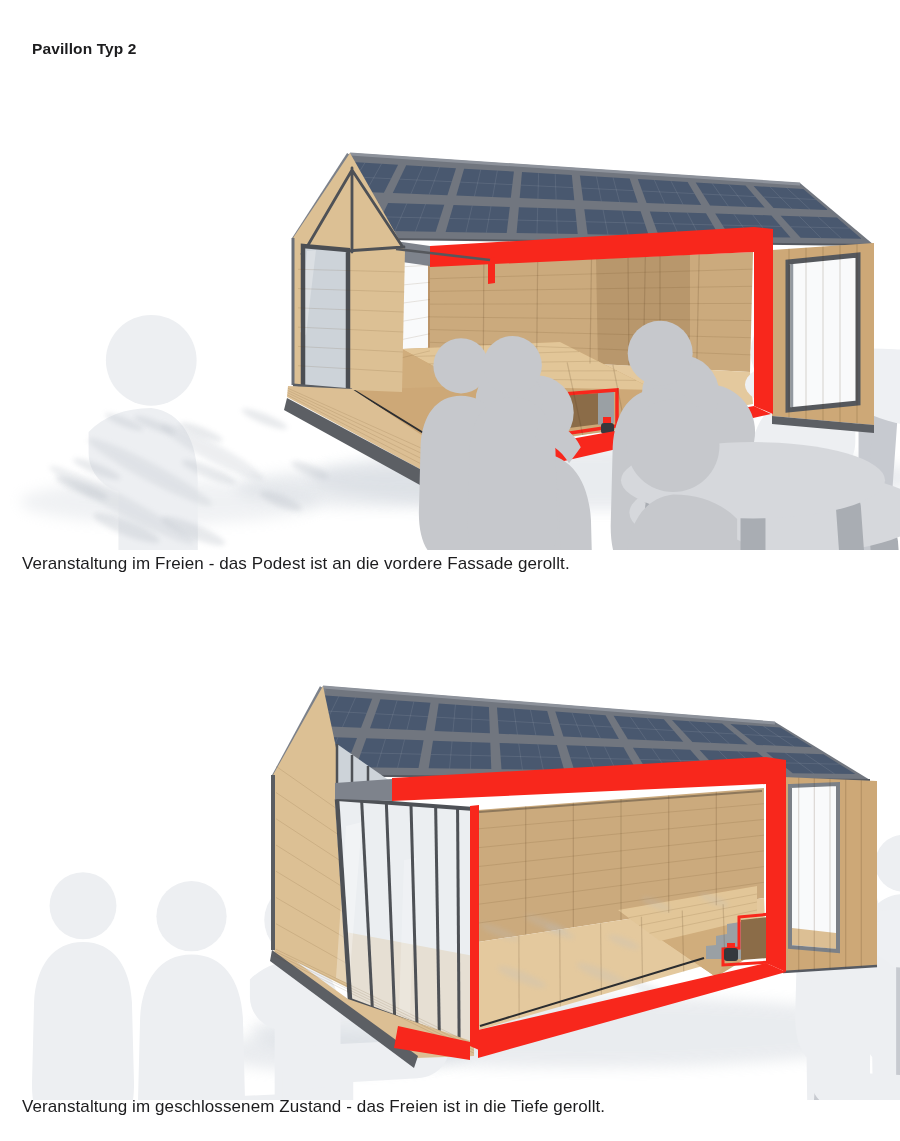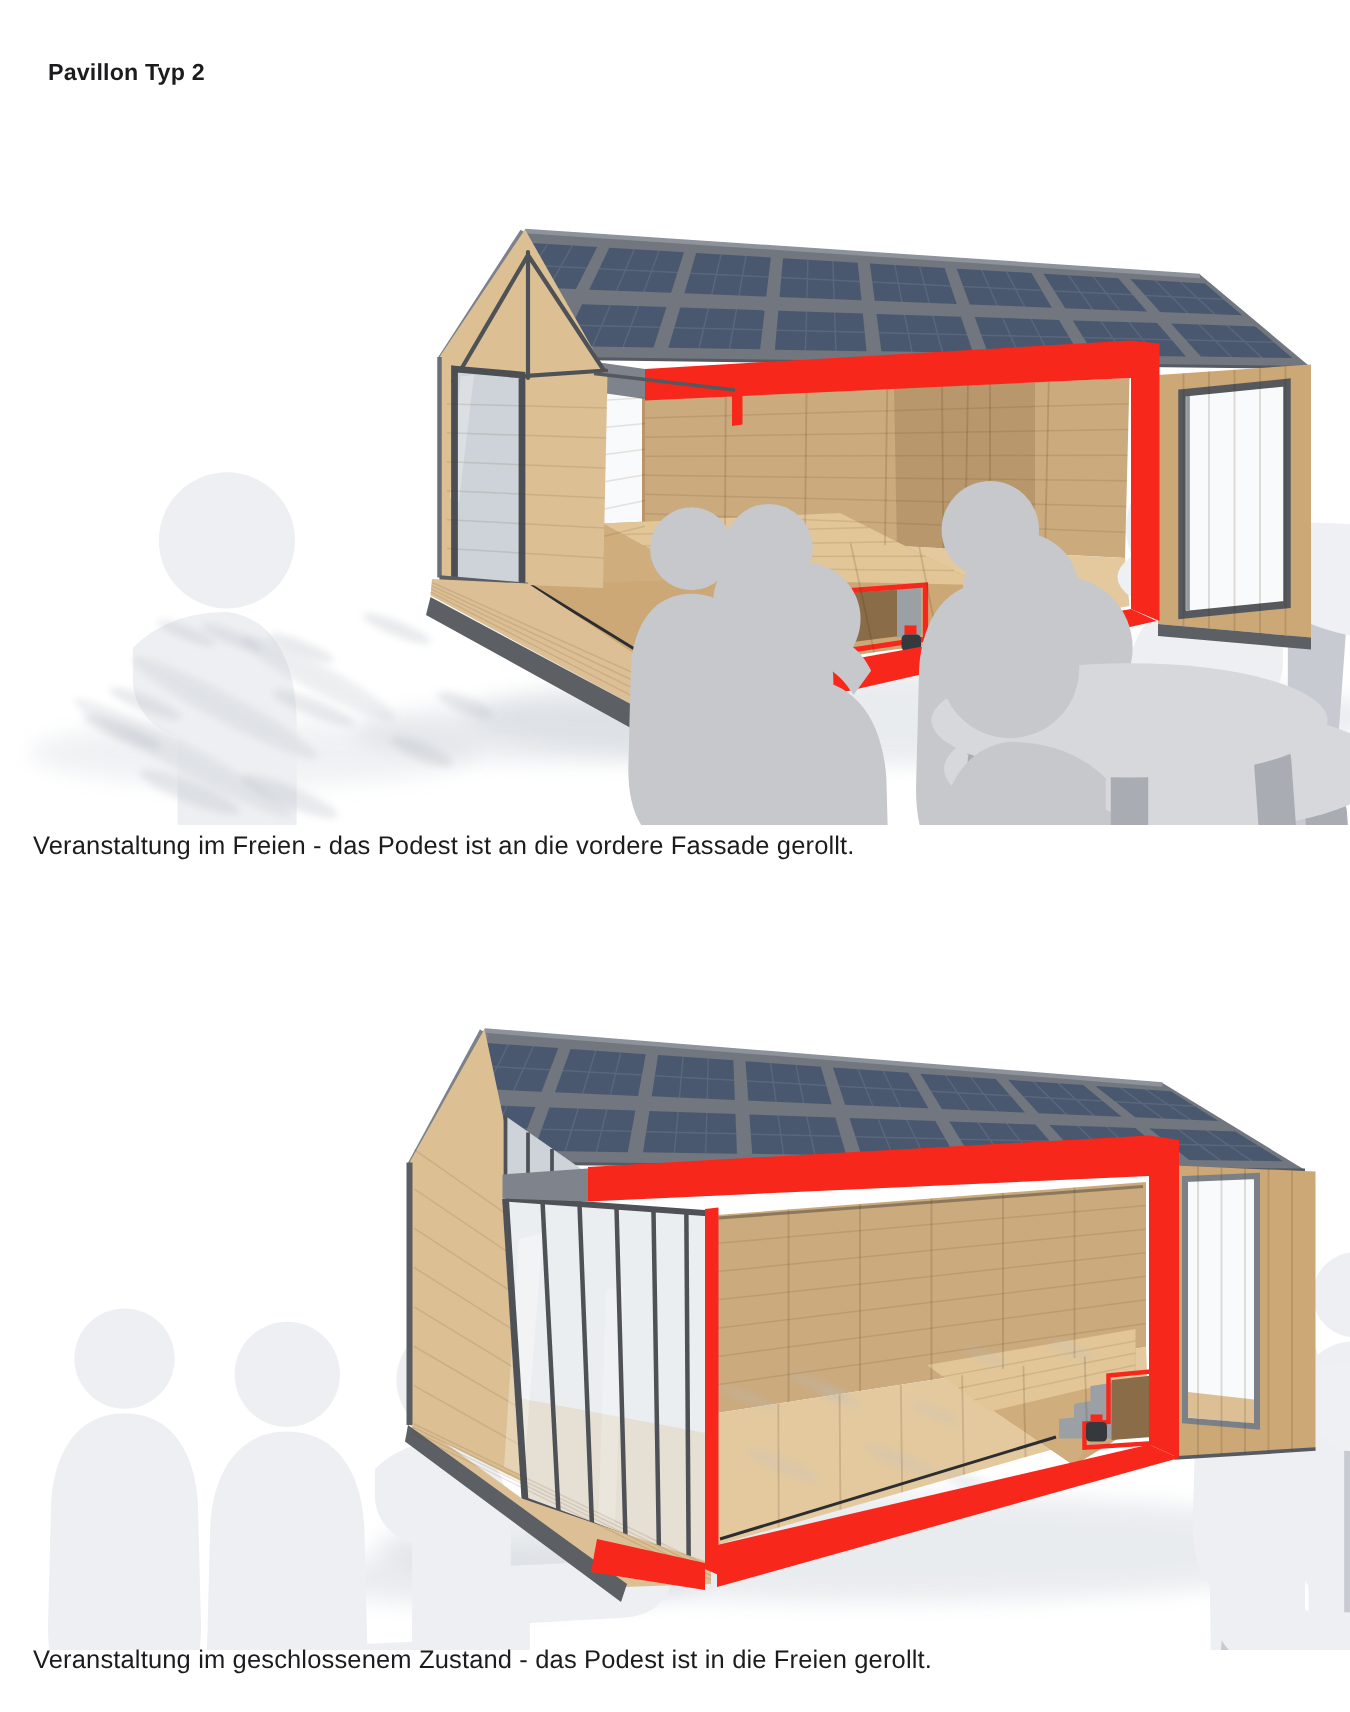--- a/index.html
+++ b/index.html
@@ -488,14 +488,14 @@
 
       <g>
         <path class="red" d="M392,778 L766,757 L766,784 L392,801 Z"></path>
         <path class="red" d="M766,757 L786,760 L786,972 L766,963 Z"></path>
         <path class="red" d="M470,806 L479,805 L479,1050 L470,1046 Z"></path>
         <path class="red" d="M478,1030 L766,963 L786,972 L478,1058 Z"></path>
         <path class="red" d="M398,1026 L470,1042 L470,1060 L394,1048 Z"></path>
       </g>
     </g>
   </svg>
-  <figcaption class="cap2">Veranstaltung im geschlossenem Zustand - das Podest ist in die Freien gerollt.</figcaption>
+  <figcaption class="cap2">Veranstaltung im geschlossenem Zustand - das Freien ist in die Tiefe gerollt.</figcaption>
 </figure>
 
 </body></html>

